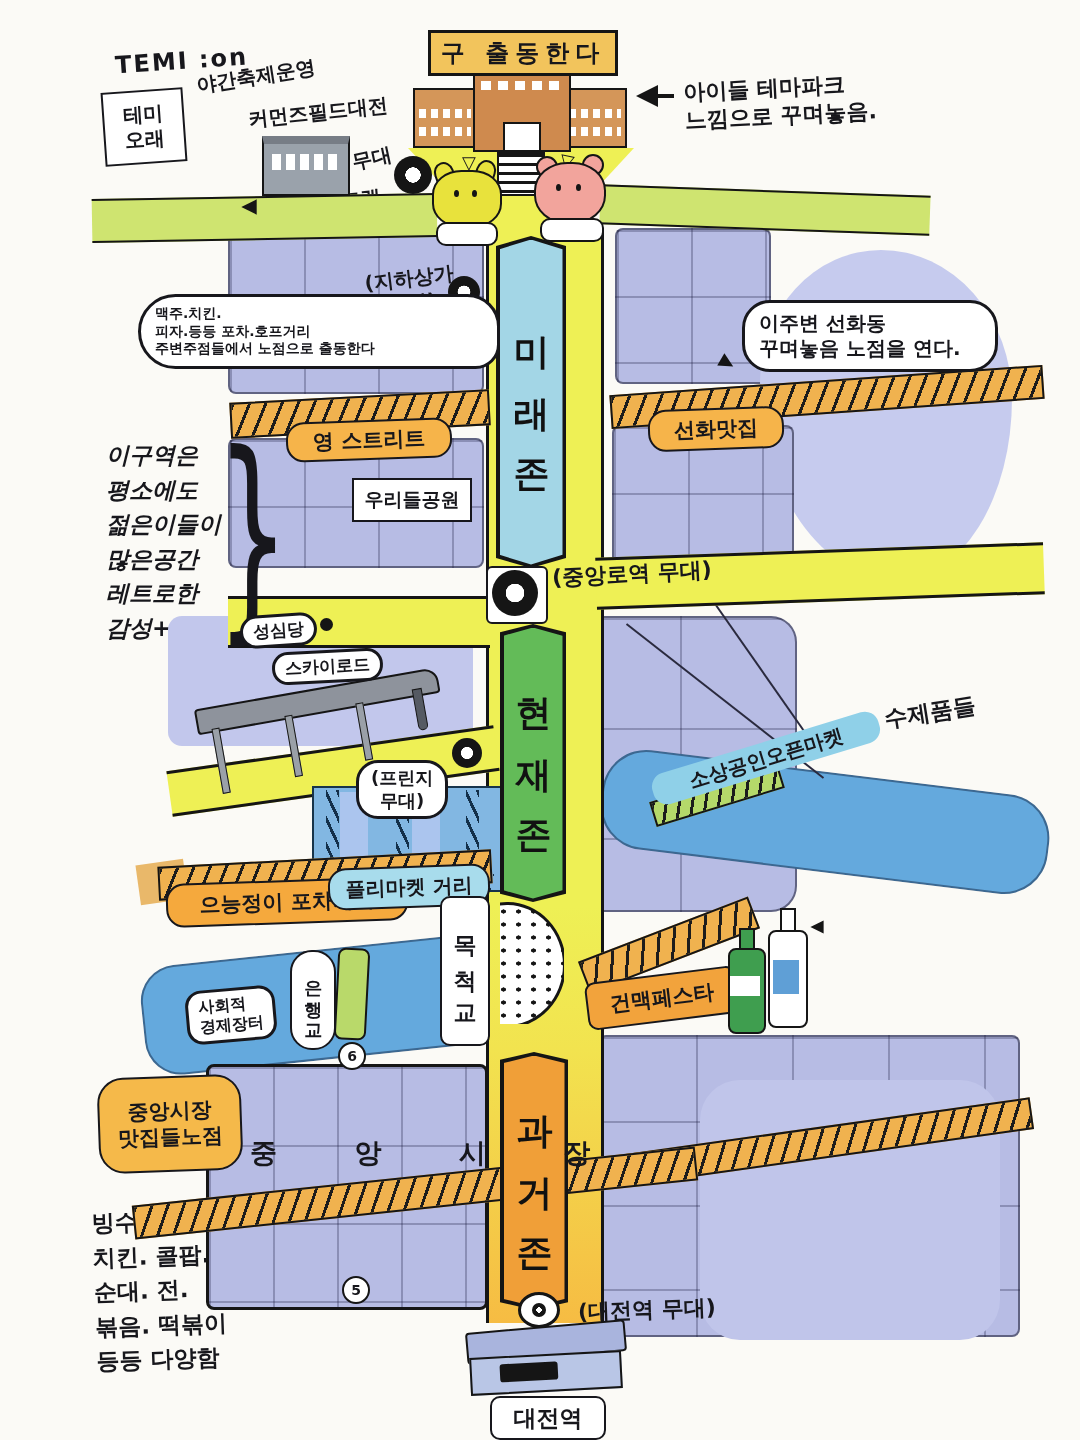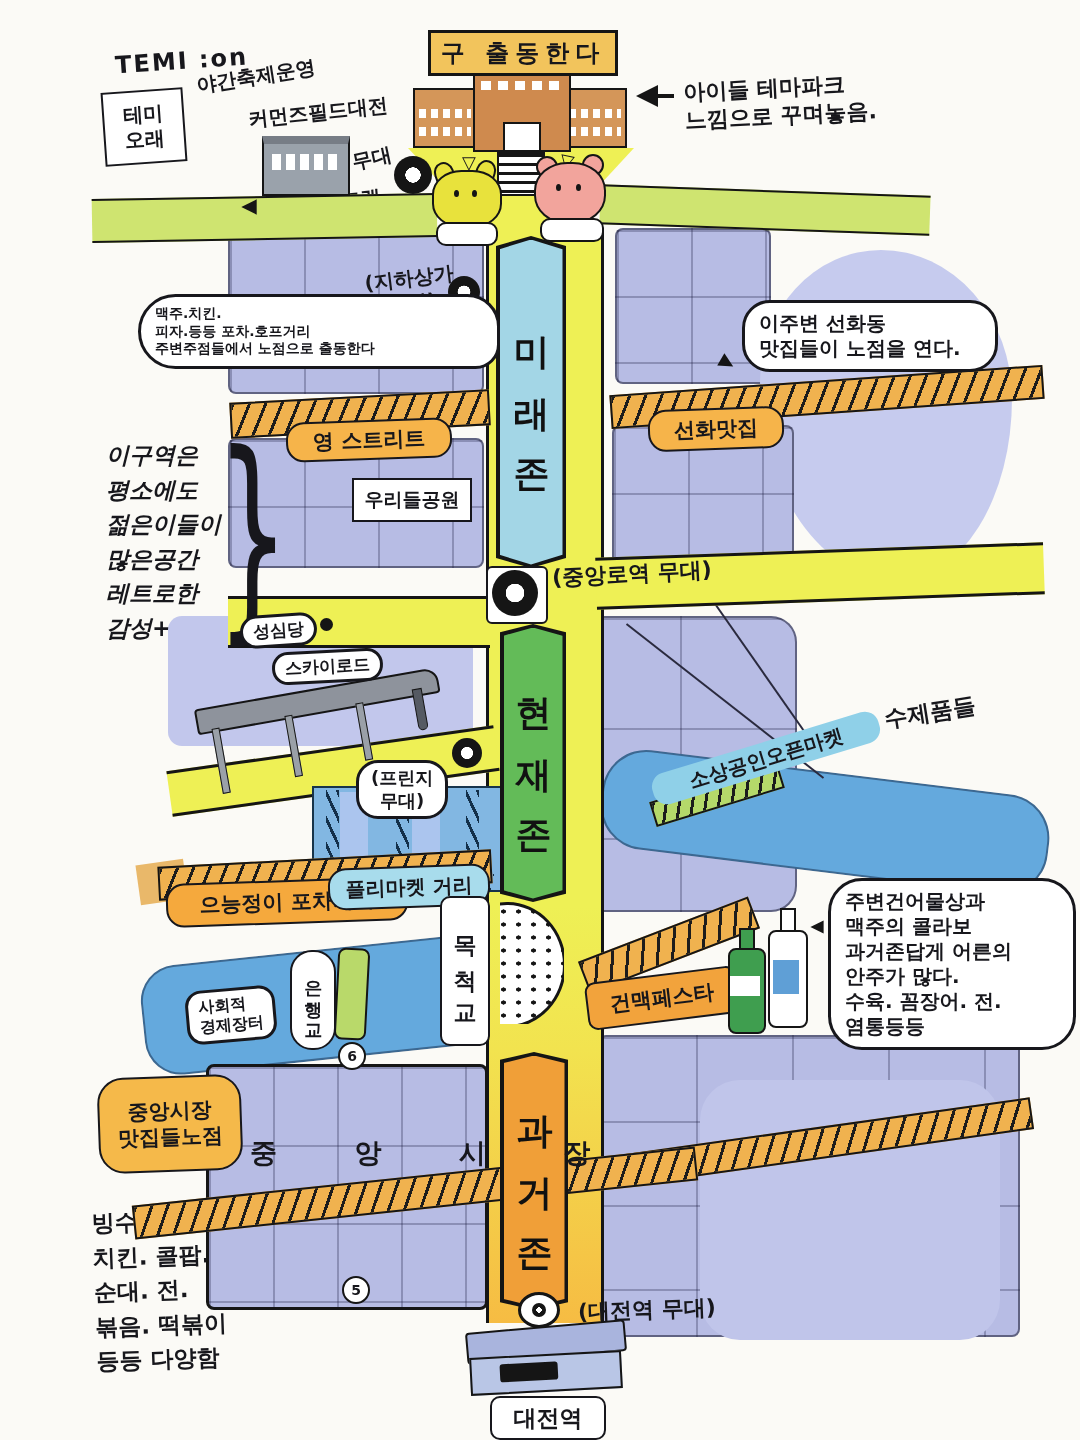--- a/index.html
+++ b/index.html
@@ -152,21 +152,21 @@
     <div class="zo"></div>
     <div class="zi" style="background:#f09f38;">
       <span class="zt">과거존</span>
     </div>
   </div>
 
   <div class="abs bubble hand ml" style="left:138px;top:294px;width:328px;font-size:14px;border-radius:46px 40px 30px 46px;">맥주.치킨.
 피자.등등 포차.호프거리
 주변주점들에서 노점으로 출동한다</div>
   <div class="abs bubble hand ml" style="left:742px;top:300px;width:222px;font-size:20px;">이주변 선화동
-맛집들이 노점을 연다.</div>
+꾸며놓음 노점을 연다.</div>
   <div class="abs arrowL" style="left:716px;top:352px;transform:rotate(210deg) scale(.65);"></div>
 
   <div class="abs hatch" style="left:230px;top:396px;width:256px;height:32px;transform:rotate(-3deg);"></div>
   <div class="abs pill hand" style="left:286px;top:420px;width:162px;height:36px;font-size:21px;transform:rotate(-2deg);">영 스트리트</div>
   <div class="abs hatch" style="left:610px;top:380px;width:430px;height:30px;transform:rotate(-4deg);"></div>
   <div class="abs pill hand" style="left:648px;top:408px;width:132px;height:38px;font-size:21px;transform:rotate(-2deg);">선화맛집</div>
   <div class="abs whitebox hand" style="left:352px;top:478px;width:116px;height:40px;font-size:19px;">우리들공원</div>
 
   <div class="abs hand ml" style="left:106px;top:438px;font-size:23px;line-height:1.5;font-style:italic;">이구역은
 평소에도
@@ -226,26 +226,20 @@
     <div style="position:absolute;left:11px;top:0;width:12px;height:24px;background:#3f9e4f;border:2px solid #151515;"></div>
     <div style="position:absolute;left:0;top:20px;width:34px;height:82px;background:#3f9e4f;border:2.5px solid #151515;border-radius:8px;"></div>
     <div style="position:absolute;left:2px;top:48px;width:30px;height:20px;background:#fff;"></div>
   </div>
   <div class="abs" style="left:768px;top:908px;width:38px;height:118px;z-index:6;">
     <div style="position:absolute;left:12px;top:0;width:12px;height:26px;background:#fff;border:2px solid #151515;"></div>
     <div style="position:absolute;left:0;top:22px;width:36px;height:94px;background:#fff;border:2.5px solid #151515;border-radius:8px;"></div>
     <div style="position:absolute;left:5px;top:52px;width:26px;height:34px;background:#5f9fd6;"></div>
   </div>
   <div class="abs arrowL" style="left:806px;top:916px;transform:scale(.6);"></div>
-  <div class="abs bubble hand ml" style="left:828px;top:878px;width:214px;font-size:20px;border-radius:34px;">주변건어물상과
-맥주의 콜라보
-과거존답게 어른의
-안주가 많다.
-수육. 꼼장어. 전.
-염통등등</div>
 
   <div class="abs" style="left:336px;top:948px;width:28px;height:88px;background:#b9d96a;border:2.5px solid #151515;border-radius:8px;transform:rotate(3deg);z-index:4;"></div>
   <div class="abs whitebox vtext hand" style="left:290px;top:950px;width:42px;height:96px;font-size:18px;border-radius:22px;letter-spacing:4px;">은행교</div>
   <div class="abs bubble hand ml" style="left:186px;top:988px;padding:4px 10px;font-size:16px;border-radius:16px;transform:rotate(-5deg);">사회적
 경제장터</div>
   <div class="abs circlenum" style="left:338px;top:1042px;">6</div>
 
   <div class="abs block" style="left:206px;top:1064px;width:276px;height:240px;border:3px solid #151515;background-size:64px 78px;"></div>
   <div class="abs hand" style="left:250px;top:1136px;font-size:27px;font-weight:800;letter-spacing:34px;z-index:5;white-space:nowrap;">중 앙 시 장</div>
   <div class="abs pill hand ml" style="left:98px;top:1076px;width:140px;height:92px;font-size:21px;background:#f5b94a;border-radius:26px;text-align:center;transform:rotate(-2deg);">중앙시장

